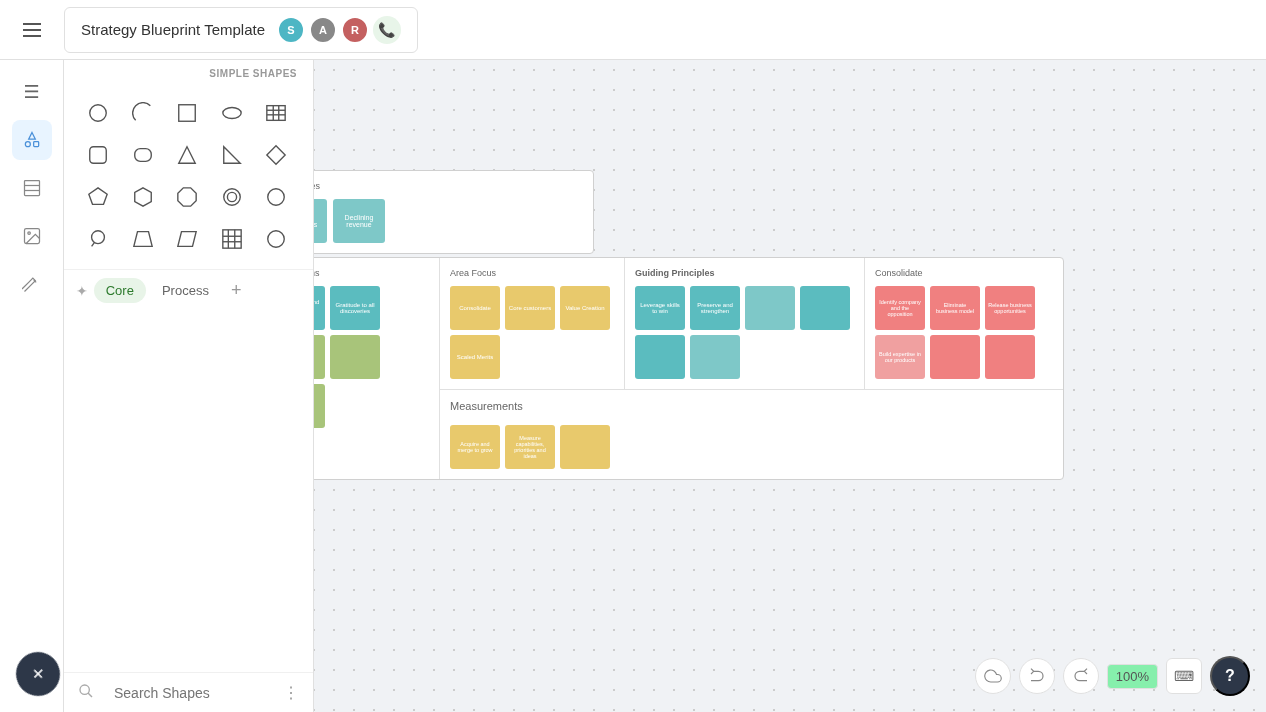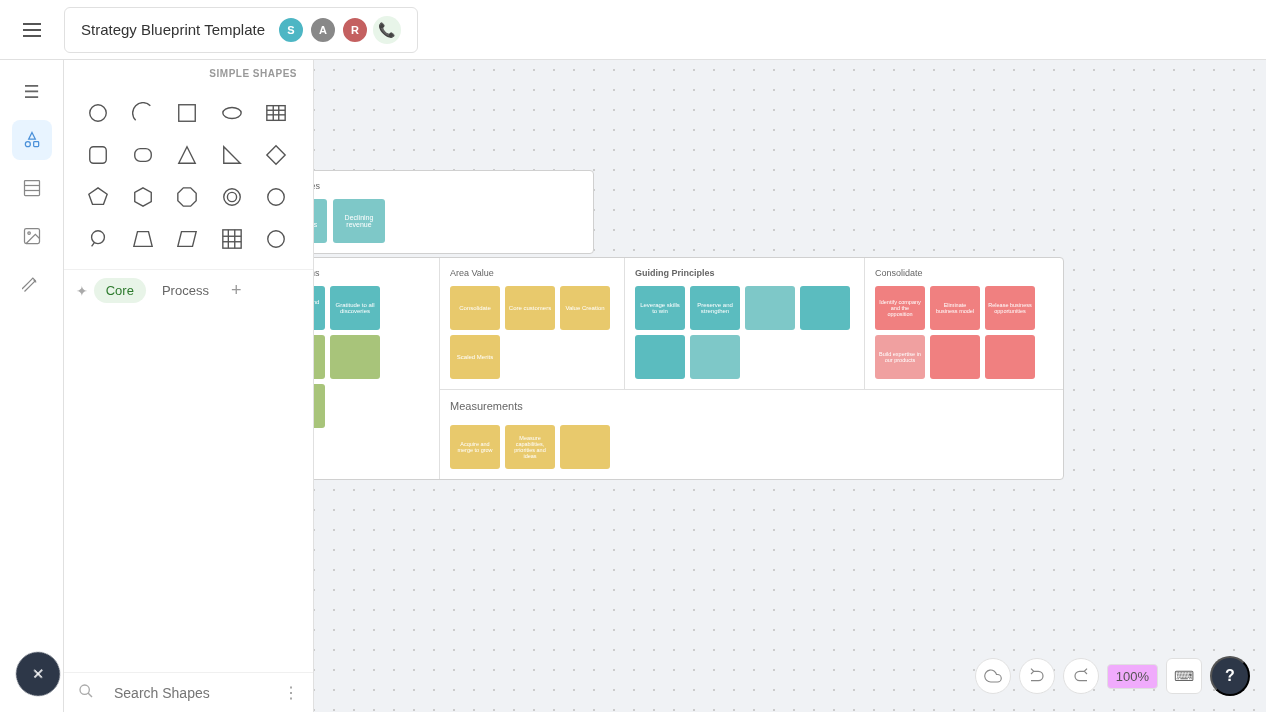--- a/index.html
+++ b/index.html
@@ -107,21 +107,21 @@
     
     .bottom-bar {
       position: fixed; bottom: 16px; right: 16px;
       display: flex; align-items: center; gap: 8px; z-index: 100;
     }
     .bottom-btn {
       width: 36px; height: 36px; border-radius: 50%; background: white;
       border: 1px solid #e0e0e0; display: flex; align-items: center;
       justify-content: center; cursor: pointer; font-size: 14px; color: #666;
     }
-    .zoom-label { font-size: 13px; color: #555; background: #f0abfc; border: 1px solid #e0e0e0; border-radius: 4px; padding: 4px 8px; }
+    .zoom-label { font-size: 13px; color: #555; background: #86efac; border: 1px solid #e0e0e0; border-radius: 4px; padding: 4px 8px; }
     .keyboard-btn { width: 36px; height: 36px; border-radius: 6px; background: white; border: 1px solid #e0e0e0; display: flex; align-items: center; justify-content: center; cursor: pointer; font-size: 14px; color: #666; }
     .help-btn { width: 40px; height: 40px; border-radius: 50%; background: #2d3748; display: flex; align-items: center; justify-content: center; cursor: pointer; color: white; font-size: 16px; font-weight: bold; }
 
     
     .fab {
       position: fixed; left: 16px; bottom: 16px;
       width: 44px; height: 44px; border-radius: 50%;
       background: #2d3748; color: white; border: none;
       display: flex; align-items: center; justify-content: center;
       font-size: 22px; cursor: pointer; z-index: 200;
@@ -349,21 +349,21 @@
           <div style="background:#a8c47a;width:50px;height:44px;border-radius:3px;"></div>
           <div style="background:#a8c47a;width:50px;height:44px;border-radius:3px;"></div>
         </div>
       </div>
 
       <div style="display:flex;flex-direction:column;flex:1;">
 
         <div style="display:flex;border-bottom:1px solid #e0e0e0;">
 
           <div style="width:185px;border-right:1px solid #e0e0e0;padding:10px;">
-            <div style="font-size:9px;color:#666;margin-bottom:8px;">Area Value</div>
+            <div style="font-size:9px;color:#666;margin-bottom:8px;">Area Focus</div>
             <div style="display:flex;flex-wrap:wrap;gap:5px;">
               <div style="background:#e8c96c;width:50px;height:44px;border-radius:3px;font-size:6px;color:white;display:flex;align-items:center;justify-content:center;text-align:center;padding:3px;">Consolidate</div>
               <div style="background:#e8c96c;width:50px;height:44px;border-radius:3px;font-size:6px;color:white;display:flex;align-items:center;justify-content:center;text-align:center;padding:3px;">Core customers</div>
               <div style="background:#e8c96c;width:50px;height:44px;border-radius:3px;font-size:6px;color:white;display:flex;align-items:center;justify-content:center;text-align:center;padding:3px;">Value Creation</div>
               <div style="background:#e8c96c;width:50px;height:44px;border-radius:3px;font-size:6px;color:white;display:flex;align-items:center;justify-content:center;text-align:center;padding:3px;">Scaled Merits</div>
             </div>
           </div>
 
           <div style="width:240px;border-right:1px solid #e0e0e0;padding:10px;">
             <div style="font-size:9px;color:#666;margin-bottom:8px;font-weight:bold;">Guiding Principles</div>

